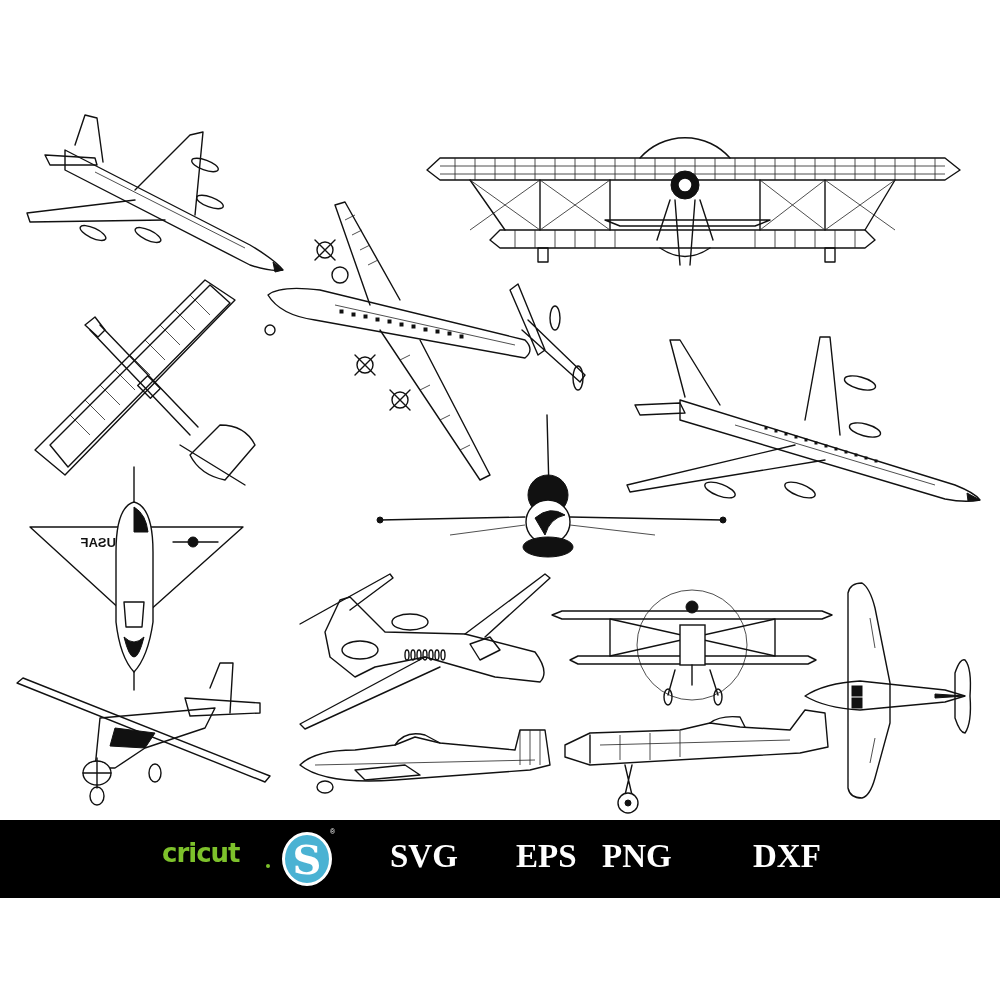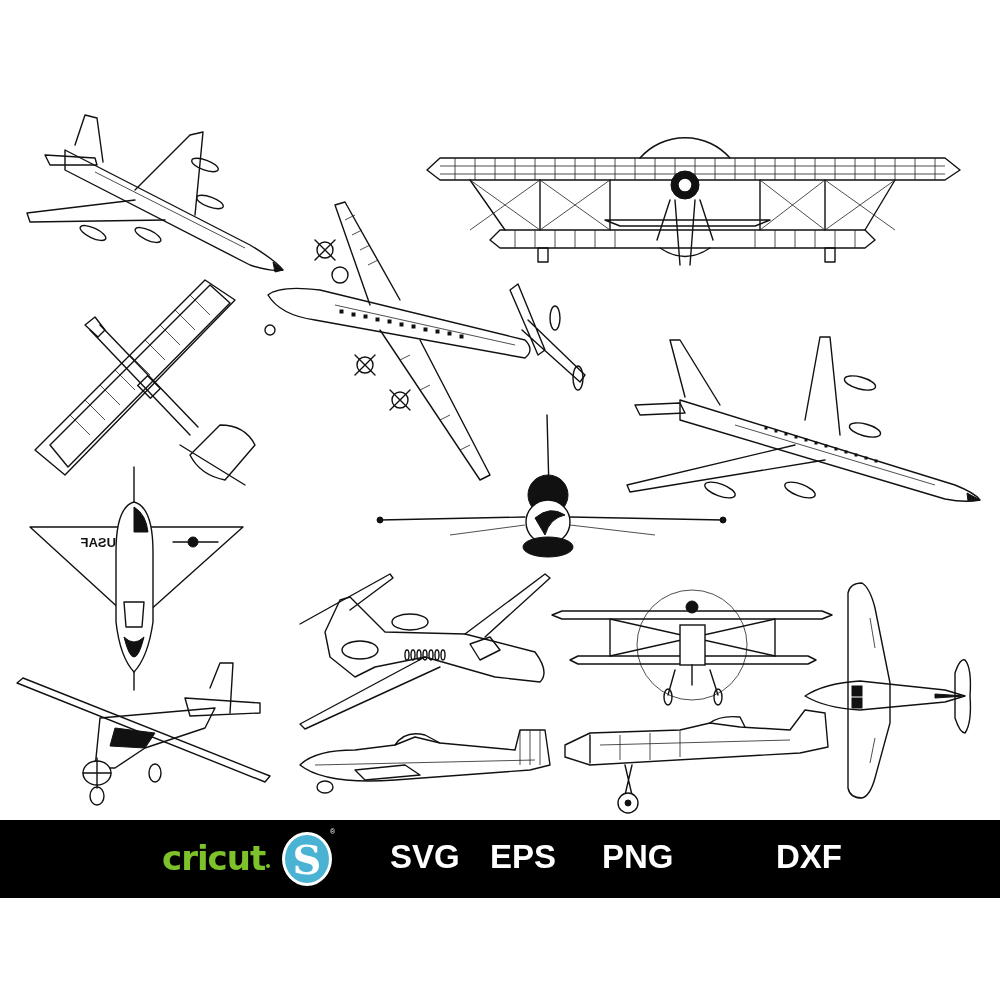--- a/index.html
+++ b/index.html
@@ -7,30 +7,30 @@
            font-family:"Liberation Sans", sans-serif; }
     .art { position:absolute; left:0; top:0; width:1000px; height:815px; }
     .art svg { position:absolute; overflow:visible; }
     .ln { fill:none; stroke:#111; stroke-width:1.4; stroke-linejoin:round; stroke-linecap:round; }
     .thin { fill:none; stroke:#222; stroke-width:0.8; }
     .blk { fill:#111; stroke:#111; }
     .wht { fill:#fff; stroke:#111; stroke-width:1.4; }
     .banner { position:absolute; left:0; top:820px; width:1000px; height:78px; background:#000;
               display:flex; align-items:center; }
     .cricut { position:absolute; left:162px; top:18px; color:#7dc12b; font-weight:bold;
-              font-size:34px; letter-spacing:-1px; font-family:"DejaVu Sans", sans-serif; }
+              font-size:26px; letter-spacing:-1px; font-family:"DejaVu Sans", sans-serif; }
     .cricut-dot { position:absolute; left:266px; top:44px; width:4px; height:4px; border-radius:50%;
                   background:#7dc12b; }
     .sil { position:absolute; left:282px; top:12px; width:50px; height:54px; border-radius:50%;
            background:#4ab2d3; border:3px solid #fff; box-sizing:border-box;
            display:flex; align-items:center; justify-content:center; color:#fff;
            font-family:"DejaVu Serif", serif; font-size:40px; font-weight:bold; }
     .reg { position:absolute; left:330px; top:8px; color:#fff; font-size:7px; }
     .fmt { position:absolute; top:18px; color:#fff; font-weight:bold; font-size:33px;
-           font-family:Liberation Sans, sans-serif; letter-spacing:0px; }
+           font-family:Liberation Serif, serif; letter-spacing:0px; }
   </style>
 </head>
 <body>
 
 <div class="art">
 
   <svg style="left:25px;top:110px" width="265" height="170" viewBox="0 0 265 170">
     <path class="ln" d="M40 40 L225 135 Q250 150 258 160 Q245 162 225 155 L40 60 Z"></path>
     <path class="ln" d="M50 35 L60 5 L72 8 L78 52"></path>
     <path class="ln" d="M20 45 L70 48 L72 55 L25 55 Z"></path>
@@ -243,16 +243,16 @@
     <circle class="blk" cx="68" cy="98" r="3"></circle>
   </svg>
 </div>
 
 <div class="banner">
   <span class="cricut">cricut</span>
   <span class="cricut-dot"></span>
   <span class="sil">S</span>
   <span class="reg">®</span>
   <span class="fmt" style="left:390px">SVG</span>
-  <span class="fmt" style="left:490px">EPS</span>
+  <span class="fmt" style="left:516px">EPS</span>
   <span class="fmt" style="left:602px">PNG</span>
-  <span class="fmt" style="left:776px">DXF</span>
+  <span class="fmt" style="left:753px">DXF</span>
 </div>
 
 </body></html>

